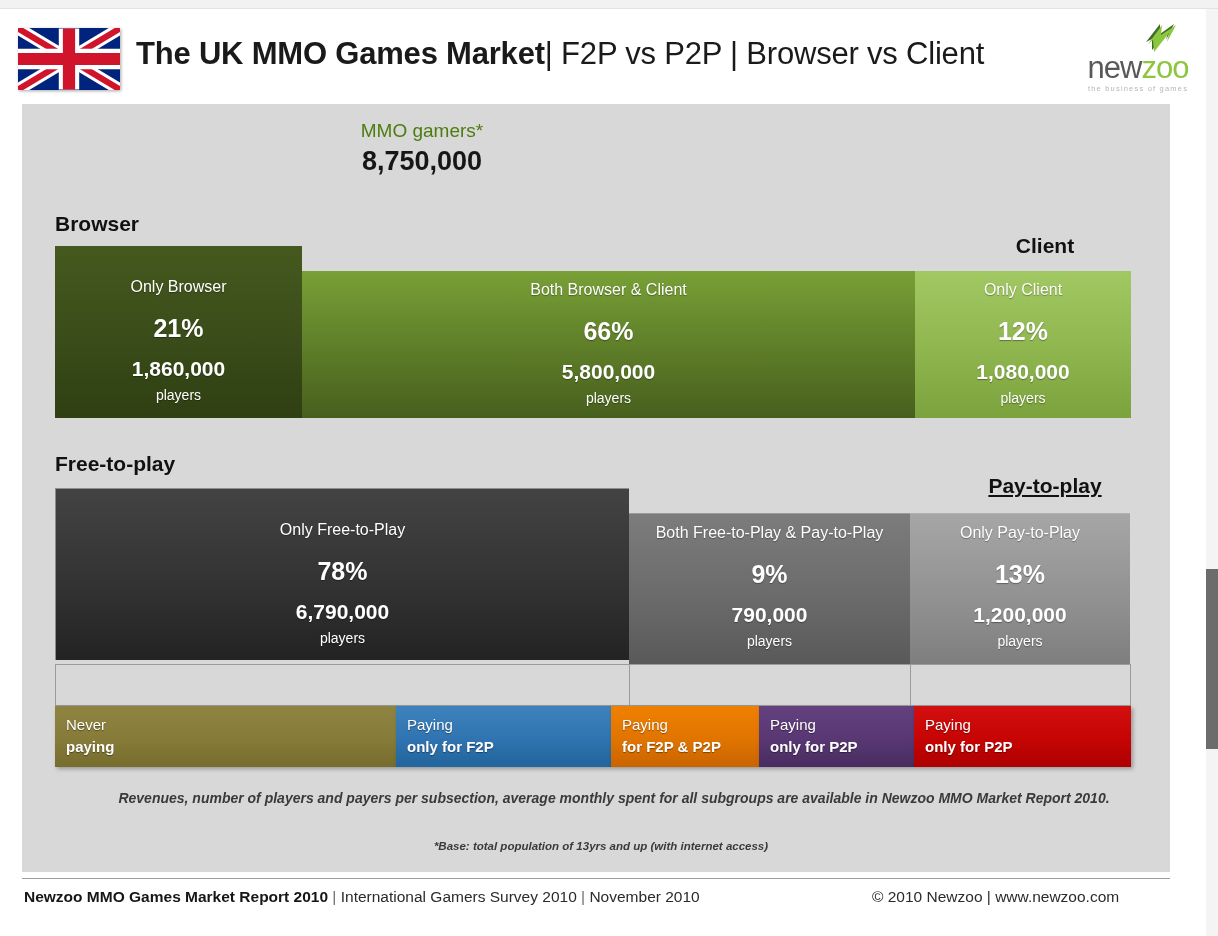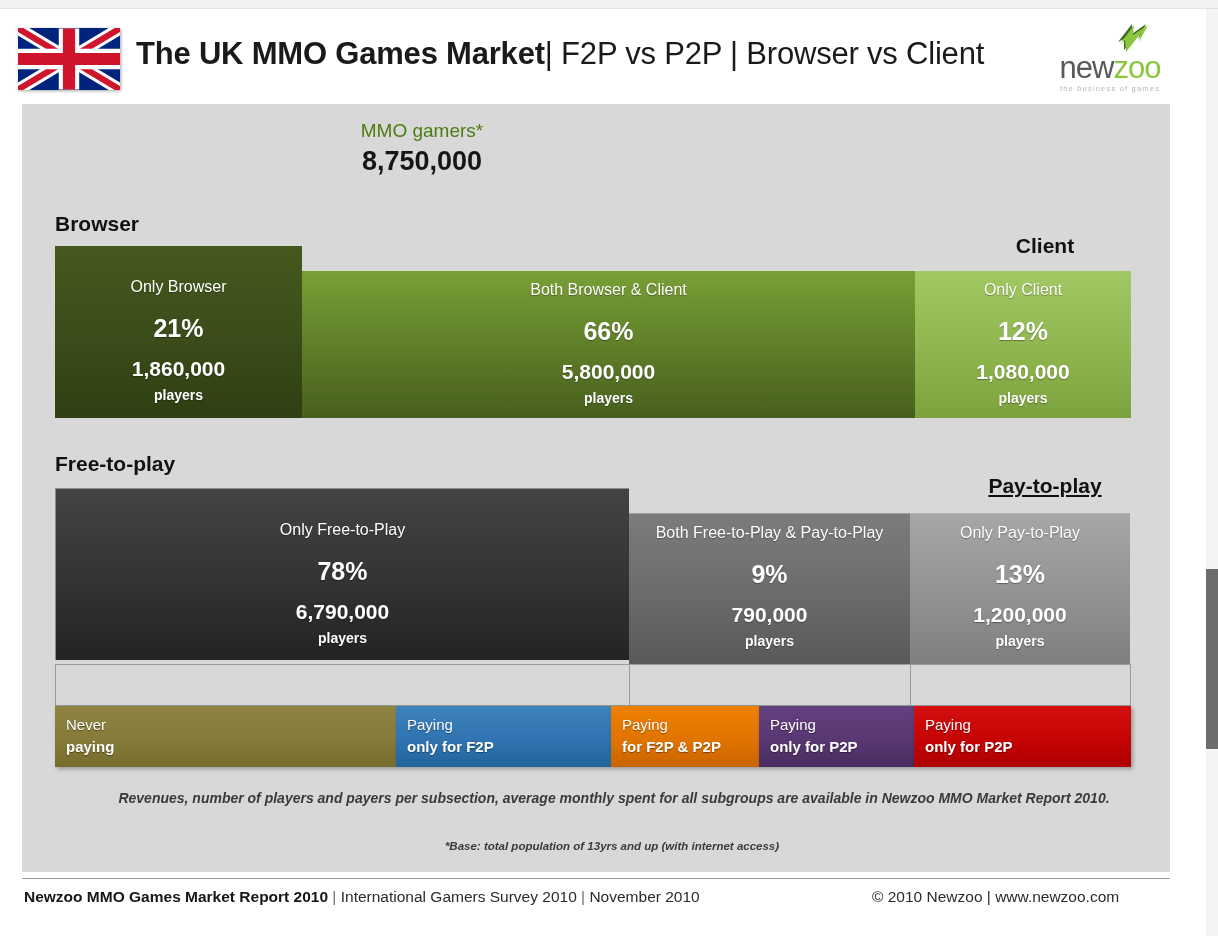--- a/index.html
+++ b/index.html
@@ -43,21 +43,21 @@
   .title {
     position: absolute; left: 118px; top: 14px;
     font-size: 31px; color: #1a1a1a;
     white-space: nowrap;
     letter-spacing: -0.2px;
   }
   .title .bold { font-weight: bold; }
   .title .light { font-weight: normal; }
   
   .logo {
-    position: absolute; left: 1022px; top: 0px; width: 140px; height: 78px;
+    position: absolute; left: 1050px; top: 0px; width: 140px; height: 78px;
   }
   .logo-bolt { position: absolute; left: 68px; top: 0px; }
   .logo-word {
     position: absolute; left: 0px; top: 28px; width: 140px;
     text-align: center;
     font-size: 31px; font-weight: normal; letter-spacing: -1px;
   }
   .logo-word .nw { color: #58595b; }
   .logo-word .zo { color: #8cc63f; }
   .logo-tag {
@@ -102,21 +102,21 @@
   }
   .block .b-pct {
     font-size: 25px; font-weight: bold;
     text-shadow: 0 1px 1px rgba(0,0,0,0.35);
   }
   .block .b-num {
     font-size: 21px; font-weight: bold;
     text-shadow: 0 1px 1px rgba(0,0,0,0.35);
   }
   .block .b-unit {
-    font-size: 14px; font-weight: bold;
+    font-size: 14px; font-weight: normal;
     text-shadow: 0 1px 1px rgba(0,0,0,0.35);
   }
   .inner { position: absolute; left: 0; width: 100%; top: 36px; }
   .inner .b-title { margin-bottom: 18px; }
   .inner .b-pct   { margin-bottom: 14px; }
   .inner .b-num   { margin-bottom: 6px; }
 
   
   #blk-only-browser {
     left: 33px; top: 142px; width: 247px; height: 172px;
@@ -180,21 +180,21 @@
   #pay-both    { left: 589px; width: 148px; background: linear-gradient(to bottom, #ef8000 0%, #e07400 55%, #c96400 100%); }
   #pay-p2p-mid { left: 737px; width: 155px; background: linear-gradient(to bottom, #63417f 0%, #583772 55%, #482c60 100%); }
   #pay-p2p-red { left: 892px; width: 217px; background: linear-gradient(to bottom, #d30f0f 0%, #c60404 55%, #ad0000 100%); }
 
   
   .note {
     position: absolute; color: #3a3a3a; font-style: italic; font-weight: bold;
     text-align: center; white-space: nowrap;
   }
   #note-1 { left: 0; top: 686px; width: 1148px; font-size: 14px; padding-left: 36px; }
-  #note-2 { left: 16px; top: 736px; width: 1148px; font-size: 11.5px; }
+  #note-2 { left: 5px; top: 736px; width: 1148px; font-size: 11.5px; }
 
   
   .footer-rule {
     position: absolute; left: 22px; top: 878px; width: 1148px; height: 1px;
     background: #9d9d9d;
   }
   .footer-left {
     position: absolute; left: 24px; top: 888px;
     font-size: 15.5px; color: #2b2b2b; white-space: nowrap;
   }

